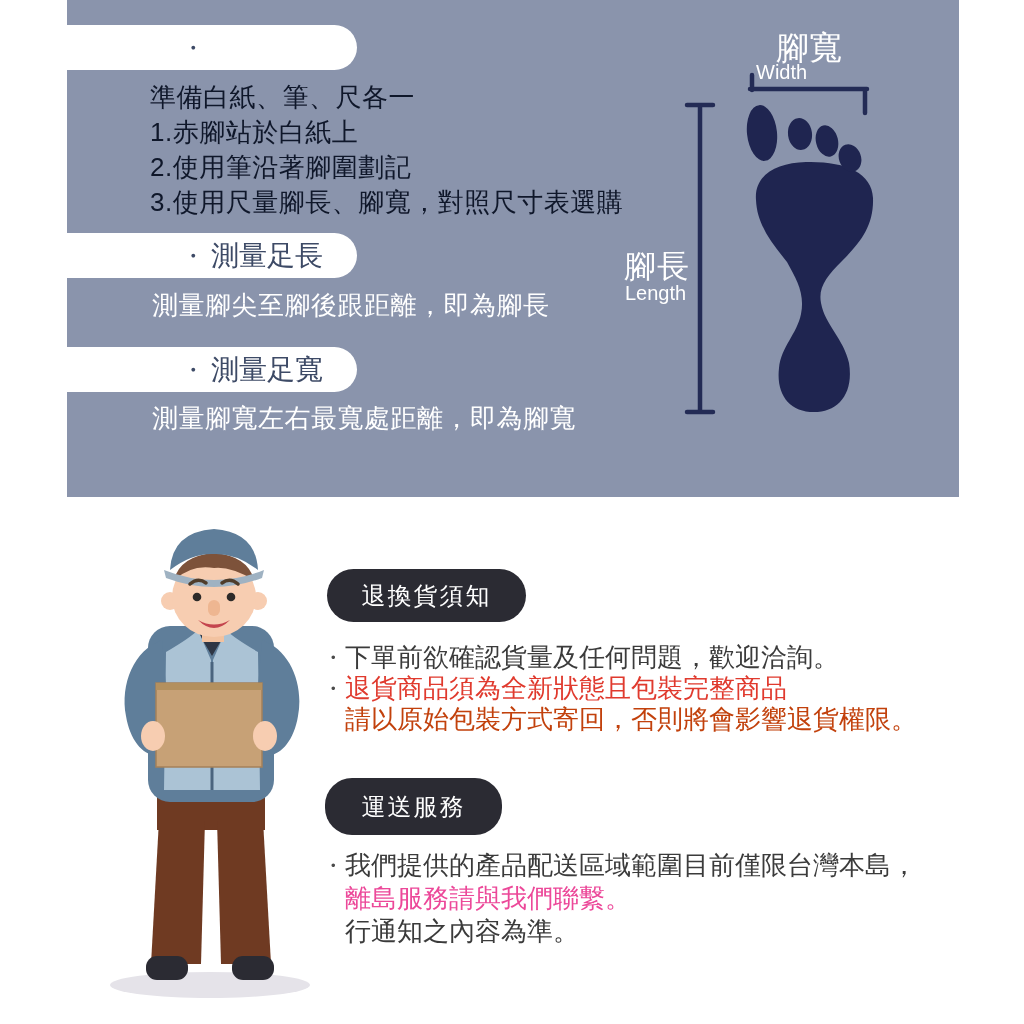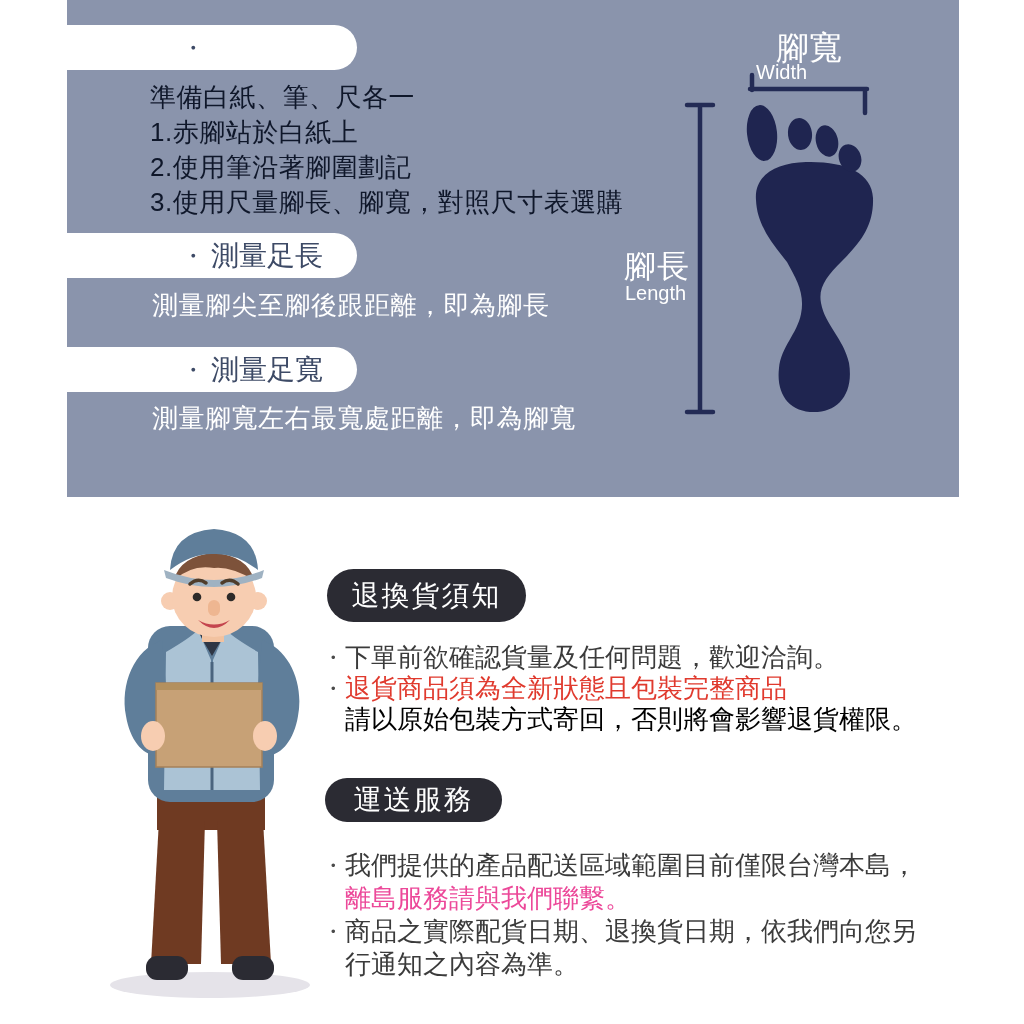--- a/index.html
+++ b/index.html
@@ -23,24 +23,24 @@
   
   .dlabel{position:absolute;color:#ffffff;white-space:nowrap;}
   .width-zh{left:689px;top:26px;width:106px;text-align:center;font-size:33px;}
   .width-en{left:689px;top:61px;width:106px;text-align:left;font-size:20px;}
   .length-zh{left:557px;top:245px;font-size:32px;letter-spacing:1px;}
   .length-en{left:558px;top:282px;font-size:20px;}
   .foot-svg{position:absolute;left:538px;top:15px;width:290px;height:410px;}
   
   .badge{
     position:absolute;background:#2B2B33;color:#fff;border-radius:27px;
-    display:flex;align-items:center;justify-content:center;font-size:28px;letter-spacing:2px;
+    display:flex;align-items:center;justify-content:center;font-size:24px;letter-spacing:2px;
   }
   .badge1{left:327px;top:569px;width:199px;height:53px;}
-  .badge2{left:325px;top:778px;width:177px;height:44px;}
+  .badge2{left:325px;top:778px;width:177px;height:57px;}
   .tblock{position:absolute;left:322px;font-size:26px;color:#3B3B3B;white-space:nowrap;}
   .returns{top:642px;line-height:30px;}
   .shipping{top:849px;line-height:33px;}
   .tline .bt{display:inline-block;width:23px;color:#4A4A4A;font-size:22px;vertical-align:1px;}
   .courier-svg{position:absolute;left:88px;top:518px;width:244px;height:496px;}
 </style>
 </head>
 <body>
 
 <div class="canvas">
@@ -145,33 +145,30 @@
 
   <div class="badge badge1">退換貨須知</div>
   <div class="tblock returns">
     <div class="tline">
       <span class="bt">・</span><span class="tx" style="color: rgb(59, 59, 59);">下單前欲確認貨量及任何問題，歡迎洽詢。</span>
     </div>
     <div class="tline">
       <span class="bt">・</span><span class="tx" style="color: rgb(224, 58, 46);">退貨商品須為全新狀態且包裝完整商品</span>
     </div>
     <div class="tline">
-      <span class="bt"></span><span class="tx" style="color: #000000;">請以原始包裝方式寄回，否則將會影響退貨權限。</span>
+      <span class="bt"></span><span class="tx" style="color: #c2410c;">請以原始包裝方式寄回，否則將會影響退貨權限。</span>
     </div>
   </div>
 
   <div class="badge badge2">運送服務</div>
   <div class="tblock shipping">
     <div class="tline">
       <span class="bt">・</span><span class="tx" style="color: rgb(59, 59, 59);">我們提供的產品配送區域範圍目前僅限台灣本島，</span>
     </div>
     <div class="tline">
       <span class="bt"></span><span class="tx" style="color: #ec4899;">離島服務請與我們聯繫。</span>
     </div>
     <div class="tline">
-      <span class="bt">・</span><span class="tx" style="color: rgb(59, 59, 59);">商品之實際配貨日期、退換貨日期，依我們向您另</span>
-    </div>
-    <div class="tline">
       <span class="bt"></span><span class="tx" style="color: rgb(59, 59, 59);">行通知之內容為準。</span>
     </div>
   </div>
 
 </div>
 
 </body></html>

